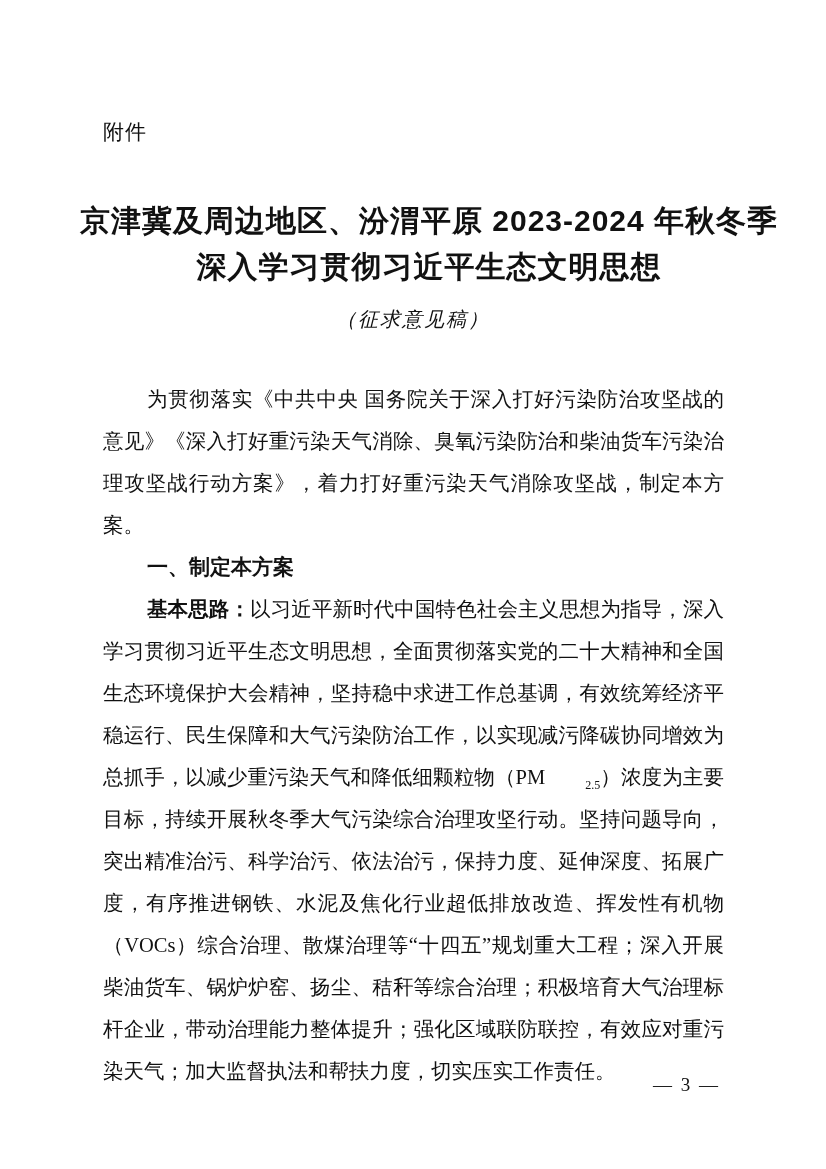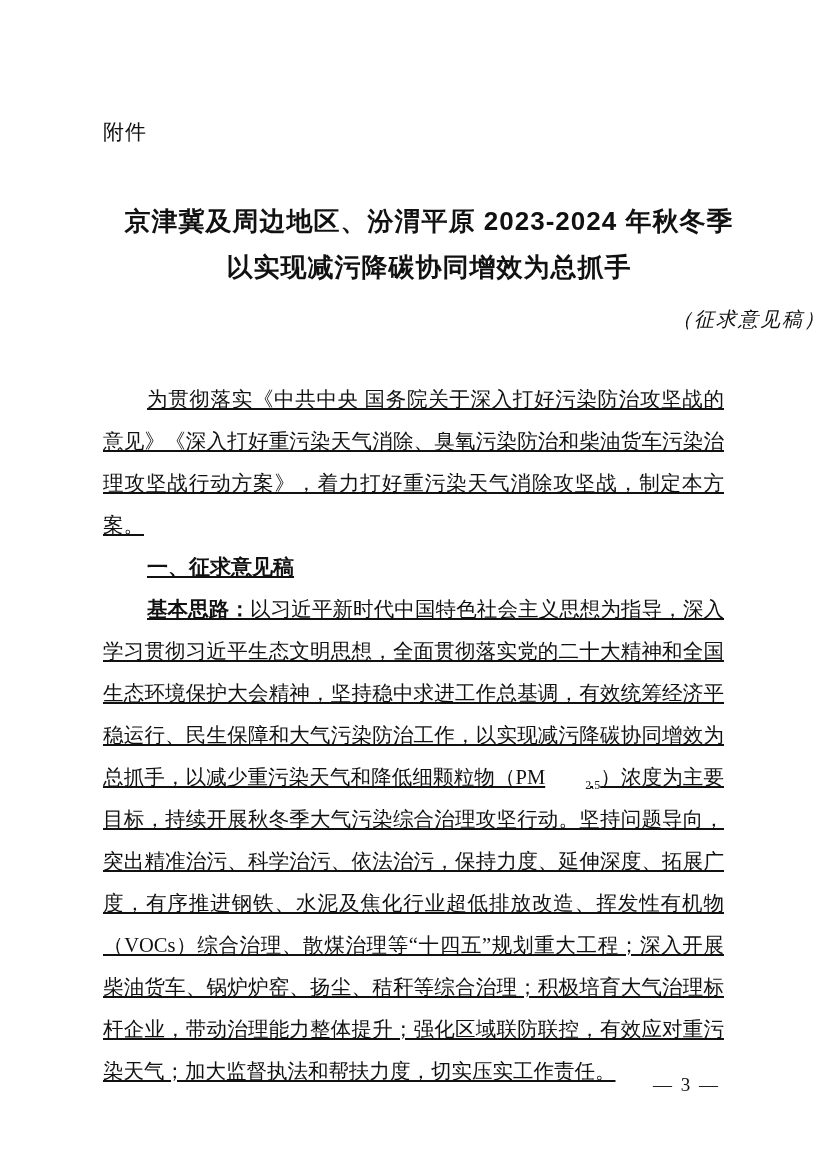--- a/index.html
+++ b/index.html
@@ -17,39 +17,38 @@
     position: absolute; left: 103px; top: 118px;
     font-size: 21px; letter-spacing: 1px;
     font-family: "Liberation Sans", "DejaVu Sans", sans-serif;
   }
 
   .title {
     position: absolute; left: 0; right: 0; top: 198px;
     text-align: center;
     font-family: "Liberation Sans", "DejaVu Sans", sans-serif;
     font-weight: 700;
-    font-size: 26px; line-height: 46px;
+    font-size: 30px; line-height: 46px;
     letter-spacing: 1px;
     padding-left: 32px;
   }
 
   .subtitle {
     position: absolute; left: 0; right: 0; top: 306px;
-    text-align: right;
+    text-align: center;
     font-style: italic;
     font-size: 20px; letter-spacing: 2px;
   }
 
   .body-text {
     position: absolute; left: 103px; top: 378px;
     width: 621px;
     font-size: 20.5px; line-height: 42px;
     text-align: justify;
     text-justify: inter-character;
-    text-decoration: underline;
   }
   .para { margin: 0; text-indent: 44px; }
   .heading {
     margin: 0; text-indent: 44px;
     font-family: "Liberation Sans", "DejaVu Sans", sans-serif;
     font-weight: 700; font-size: 21px; line-height: 42px;
   }
   .lead { font-weight: 700; margin-top: 29px; }
   .para sub { font-size: 12px; line-height: 0; margin-left: 40px; }
 
@@ -60,26 +59,26 @@
 </style>
 </head>
 <body>
 
 <div class="page">
 
   <div class="attachment">附件</div>
 
   <div class="title">
     <div>京津冀及周边地区、汾渭平原 2023-2024 年秋冬季</div>
-    <div>以实现减污降碳协同增效为总抓手</div>
+    <div>深入学习贯彻习近平生态文明思想</div>
   </div>
 
   <div class="subtitle">（征求意见稿）</div>
 
   <div class="body-text">
     <p class="para">为贯彻落实《中共中央 国务院关于深入打好污染防治攻坚战的意见》《深入打好重污染天气消除、臭氧污染防治和柴油货车污染治理攻坚战行动方案》，着力打好重污染天气消除攻坚战，制定本方案。</p>
-    <p class="heading">一、征求意见稿</p>
+    <p class="heading">一、制定本方案</p>
     <p class="para"><span class="lead">基本思路：</span><span>以习近平新时代中国特色社会主义思想为指导，深入学习贯彻习近平生态文明思想，全面贯彻落实党的二十大精神和全国生态环境保护大会精神，坚持稳中求进工作总基调，有效统筹经济平稳运行、民生保障和大气污染防治工作，以实现减污降碳协同增效为总抓手，以减少重污染天气和降低细颗粒物（PM</span><sub>2.5</sub><span>）浓度为主要目标，持续开展秋冬季大气污染综合治理攻坚行动。坚持问题导向，突出精准治污、科学治污、依法治污，保持力度、延伸深度、拓展广度，有序推进钢铁、水泥及焦化行业超低排放改造、挥发性有机物（VOCs）综合治理、散煤治理等“十四五”规划重大工程；深入开展柴油货车、锅炉炉窑、扬尘、秸秆等综合治理；积极培育大气治理标杆企业，带动治理能力整体提升；强化区域联防联控，有效应对重污染天气；加大监督执法和帮扶力度，切实压实工作责任。</span></p>
   </div>
 
   <div class="page-number">— 3 —</div>
 
 </div>
 
 </body></html>

